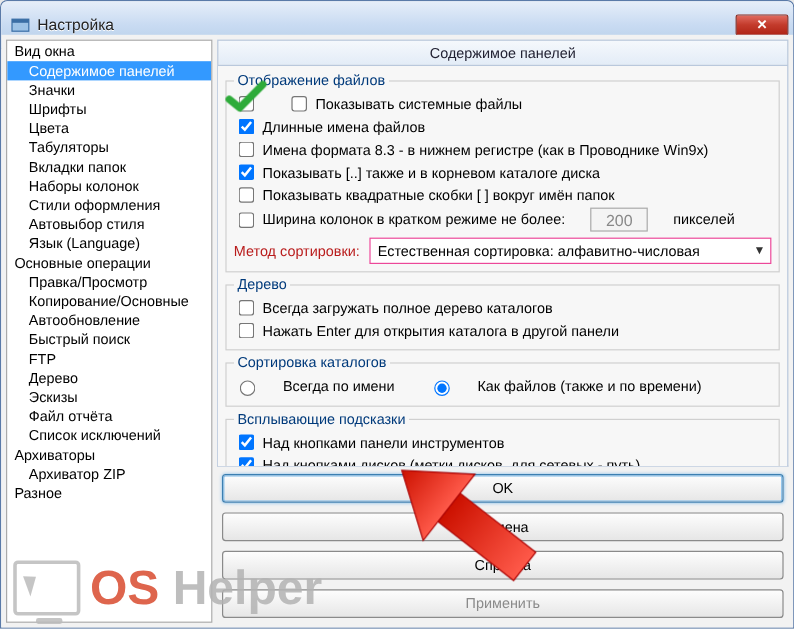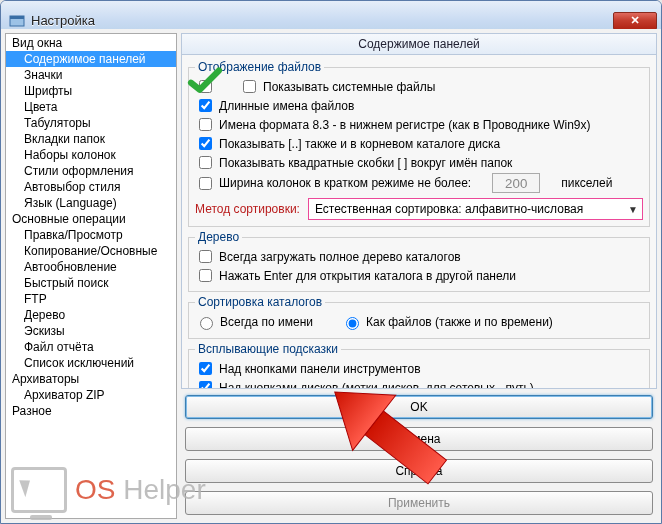--- a/index.html
+++ b/index.html
@@ -61,21 +61,21 @@
   }
   .method-row { display: flex; align-items: center; gap: 8px; margin-top: 4px; }
   .method-row label { color: #b91c1c; }
   .dropdown {
     flex: 1; height: 22px; border: 1px solid #ec4899; background: #fff;
     display: flex; align-items: center; justify-content: space-between;
     padding: 0 4px 0 6px; font-size: 12px;
   }
   .dropdown .arrow { font-size: 10px; color: #333; }
   .radio-row { display: flex; align-items: center; gap: 28px; padding: 2px 0; }
-  .radio { display: flex; align-items: center; gap: 4px; }
+  .radio { display: flex; align-items: center; gap: 20px; }
   .indented { padding-left: 18px; }
   .tooltip-right { display: flex; align-items: flex-start; gap: 6px; float: right; font-family: Liberation Serif, serif; }
   .plus-btn {
     width: 20px; height: 20px; border: 1px solid #8a8a8a;
     background: linear-gradient(to bottom, #fdfdfd, #e6e6e6);
     display: inline-flex; align-items: center; justify-content: center;
     font-size: 13px; font-weight: bold; border-radius: 2px;
   }
   .button-row {
     display: flex; gap: 8px; justify-content: flex-end; padding: 6px 4px 4px 4px;
@@ -110,21 +110,21 @@
   }
   .watermark .mon:after {
     content: ""; position: absolute; bottom: -10px; left: 16px; width: 22px; height: 5px;
     background: #bcbcbc; border-radius: 2px;
   }
   .watermark .cursor {
     position: absolute; top: 8px; left: 8px; width: 0; height: 0;
     border-left: 10px solid #bcbcbc; border-top: 4px solid transparent; border-bottom: 14px solid transparent;
     transform: rotate(-20deg);
   }
-  .watermark .txt { font-size: 28px; font-weight: 400; }
+  .watermark .txt { font-size: 40px; font-weight: 700; }
   .watermark .os { color: #d94b2e; }
   .watermark .helper { color: #b3b3b3; }
 </style>
 </head>
 <body>
 
 <div class="window">
 
   <div class="titlebar">
     <span class="icon-slot">

